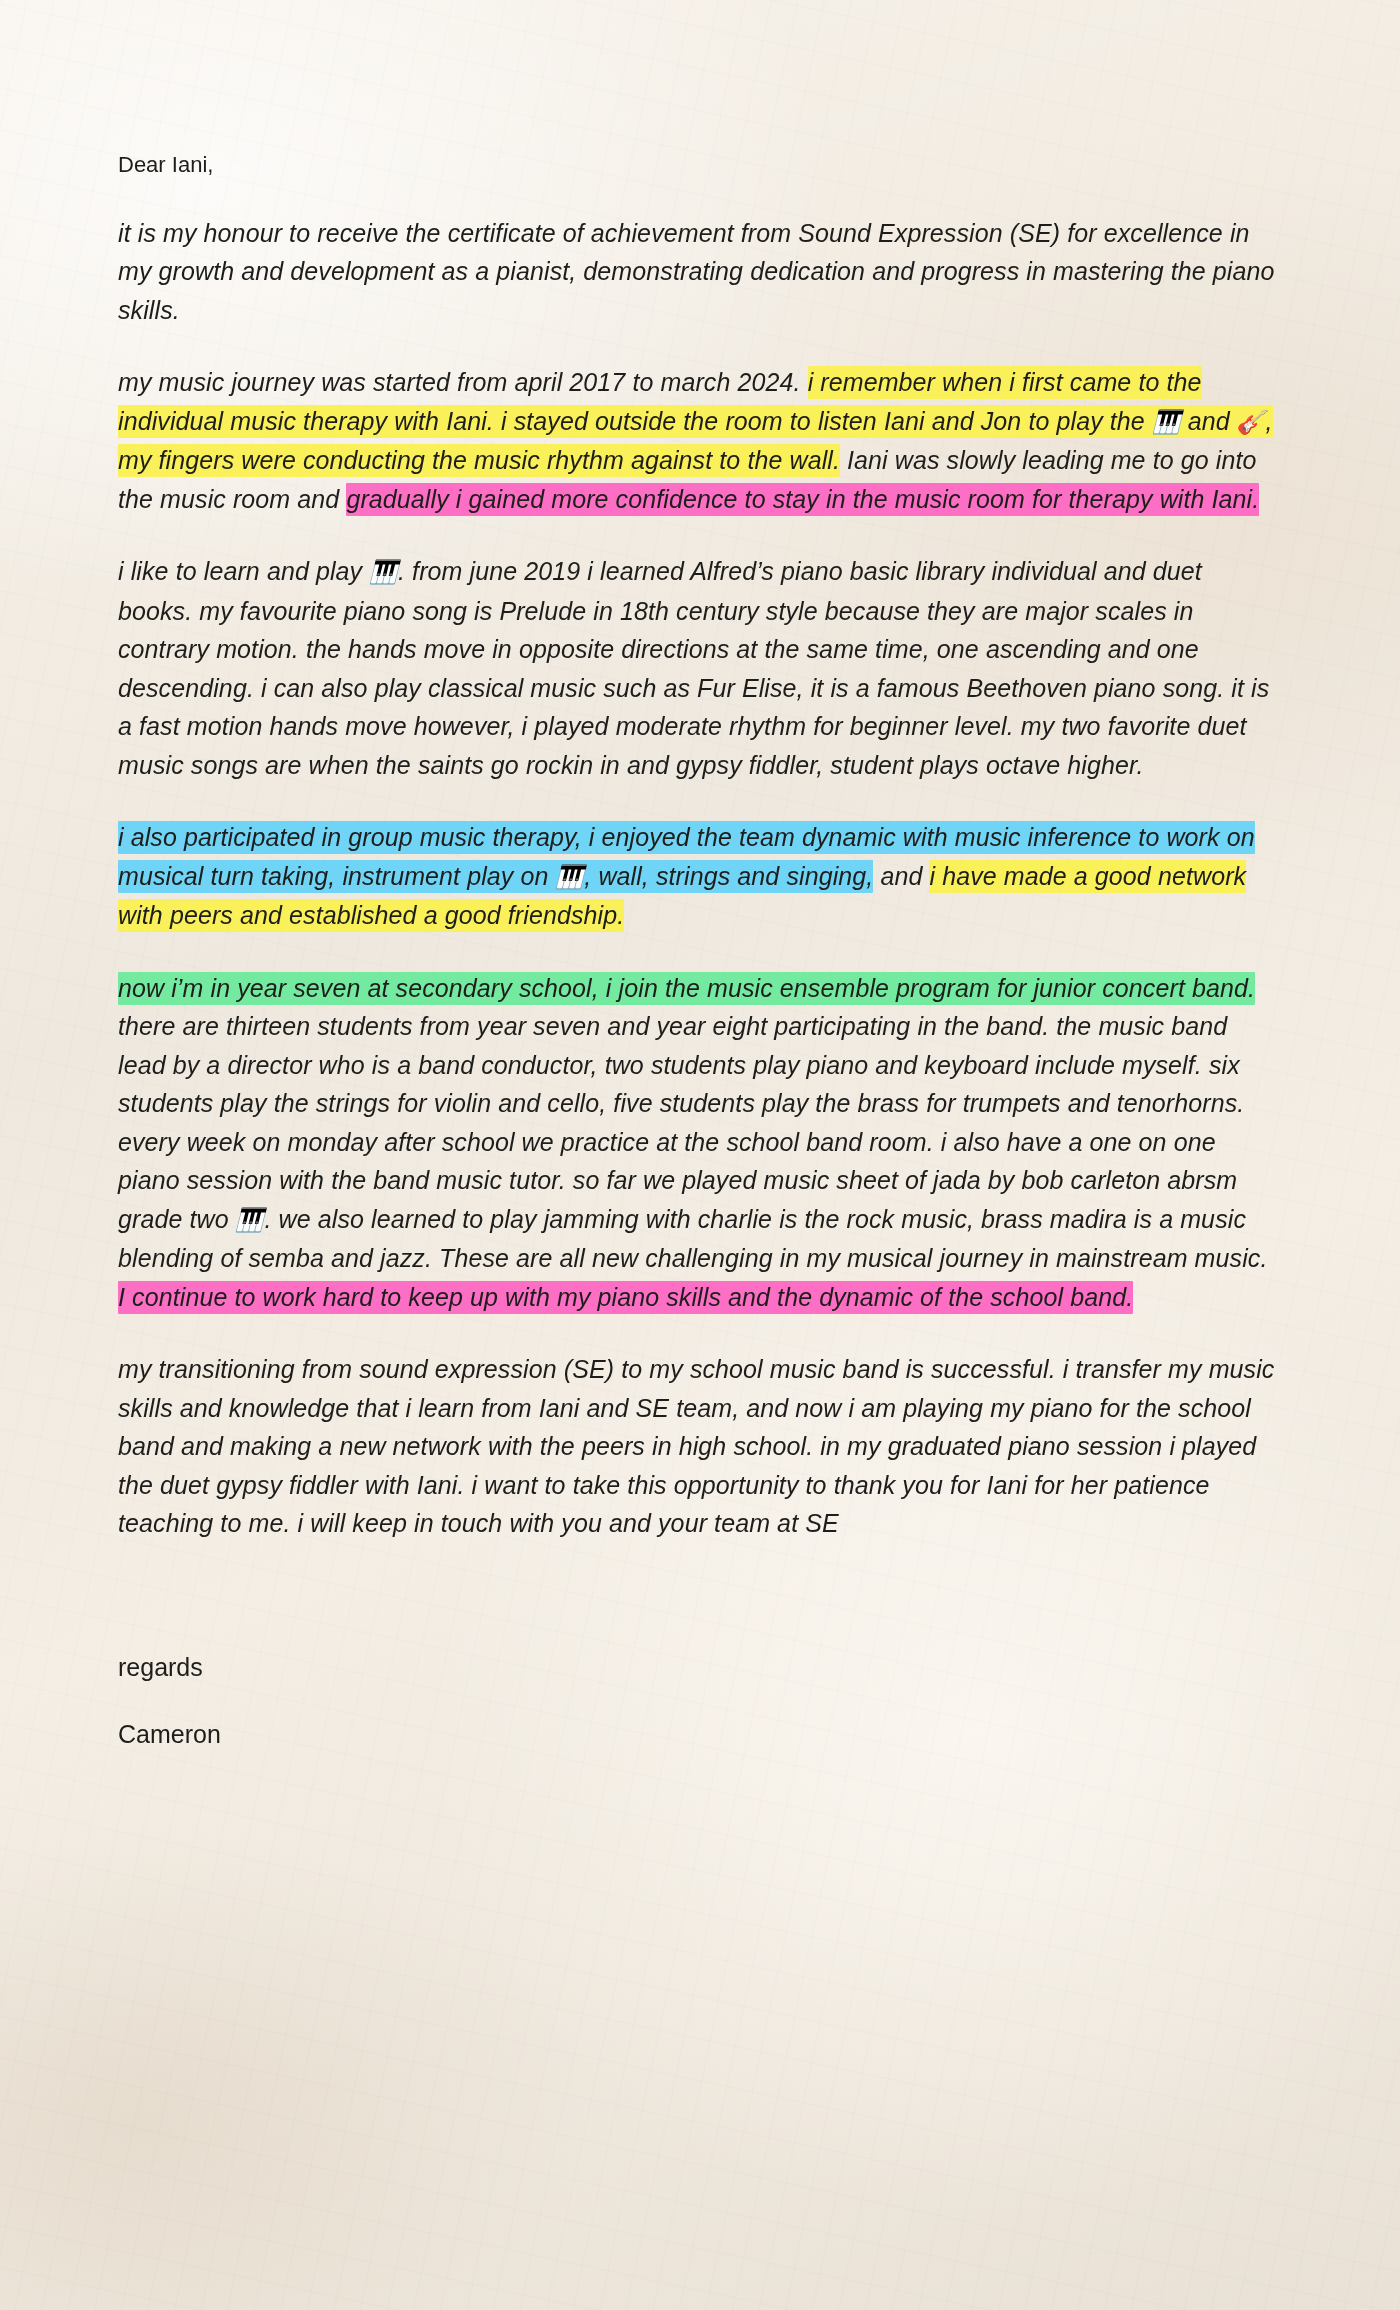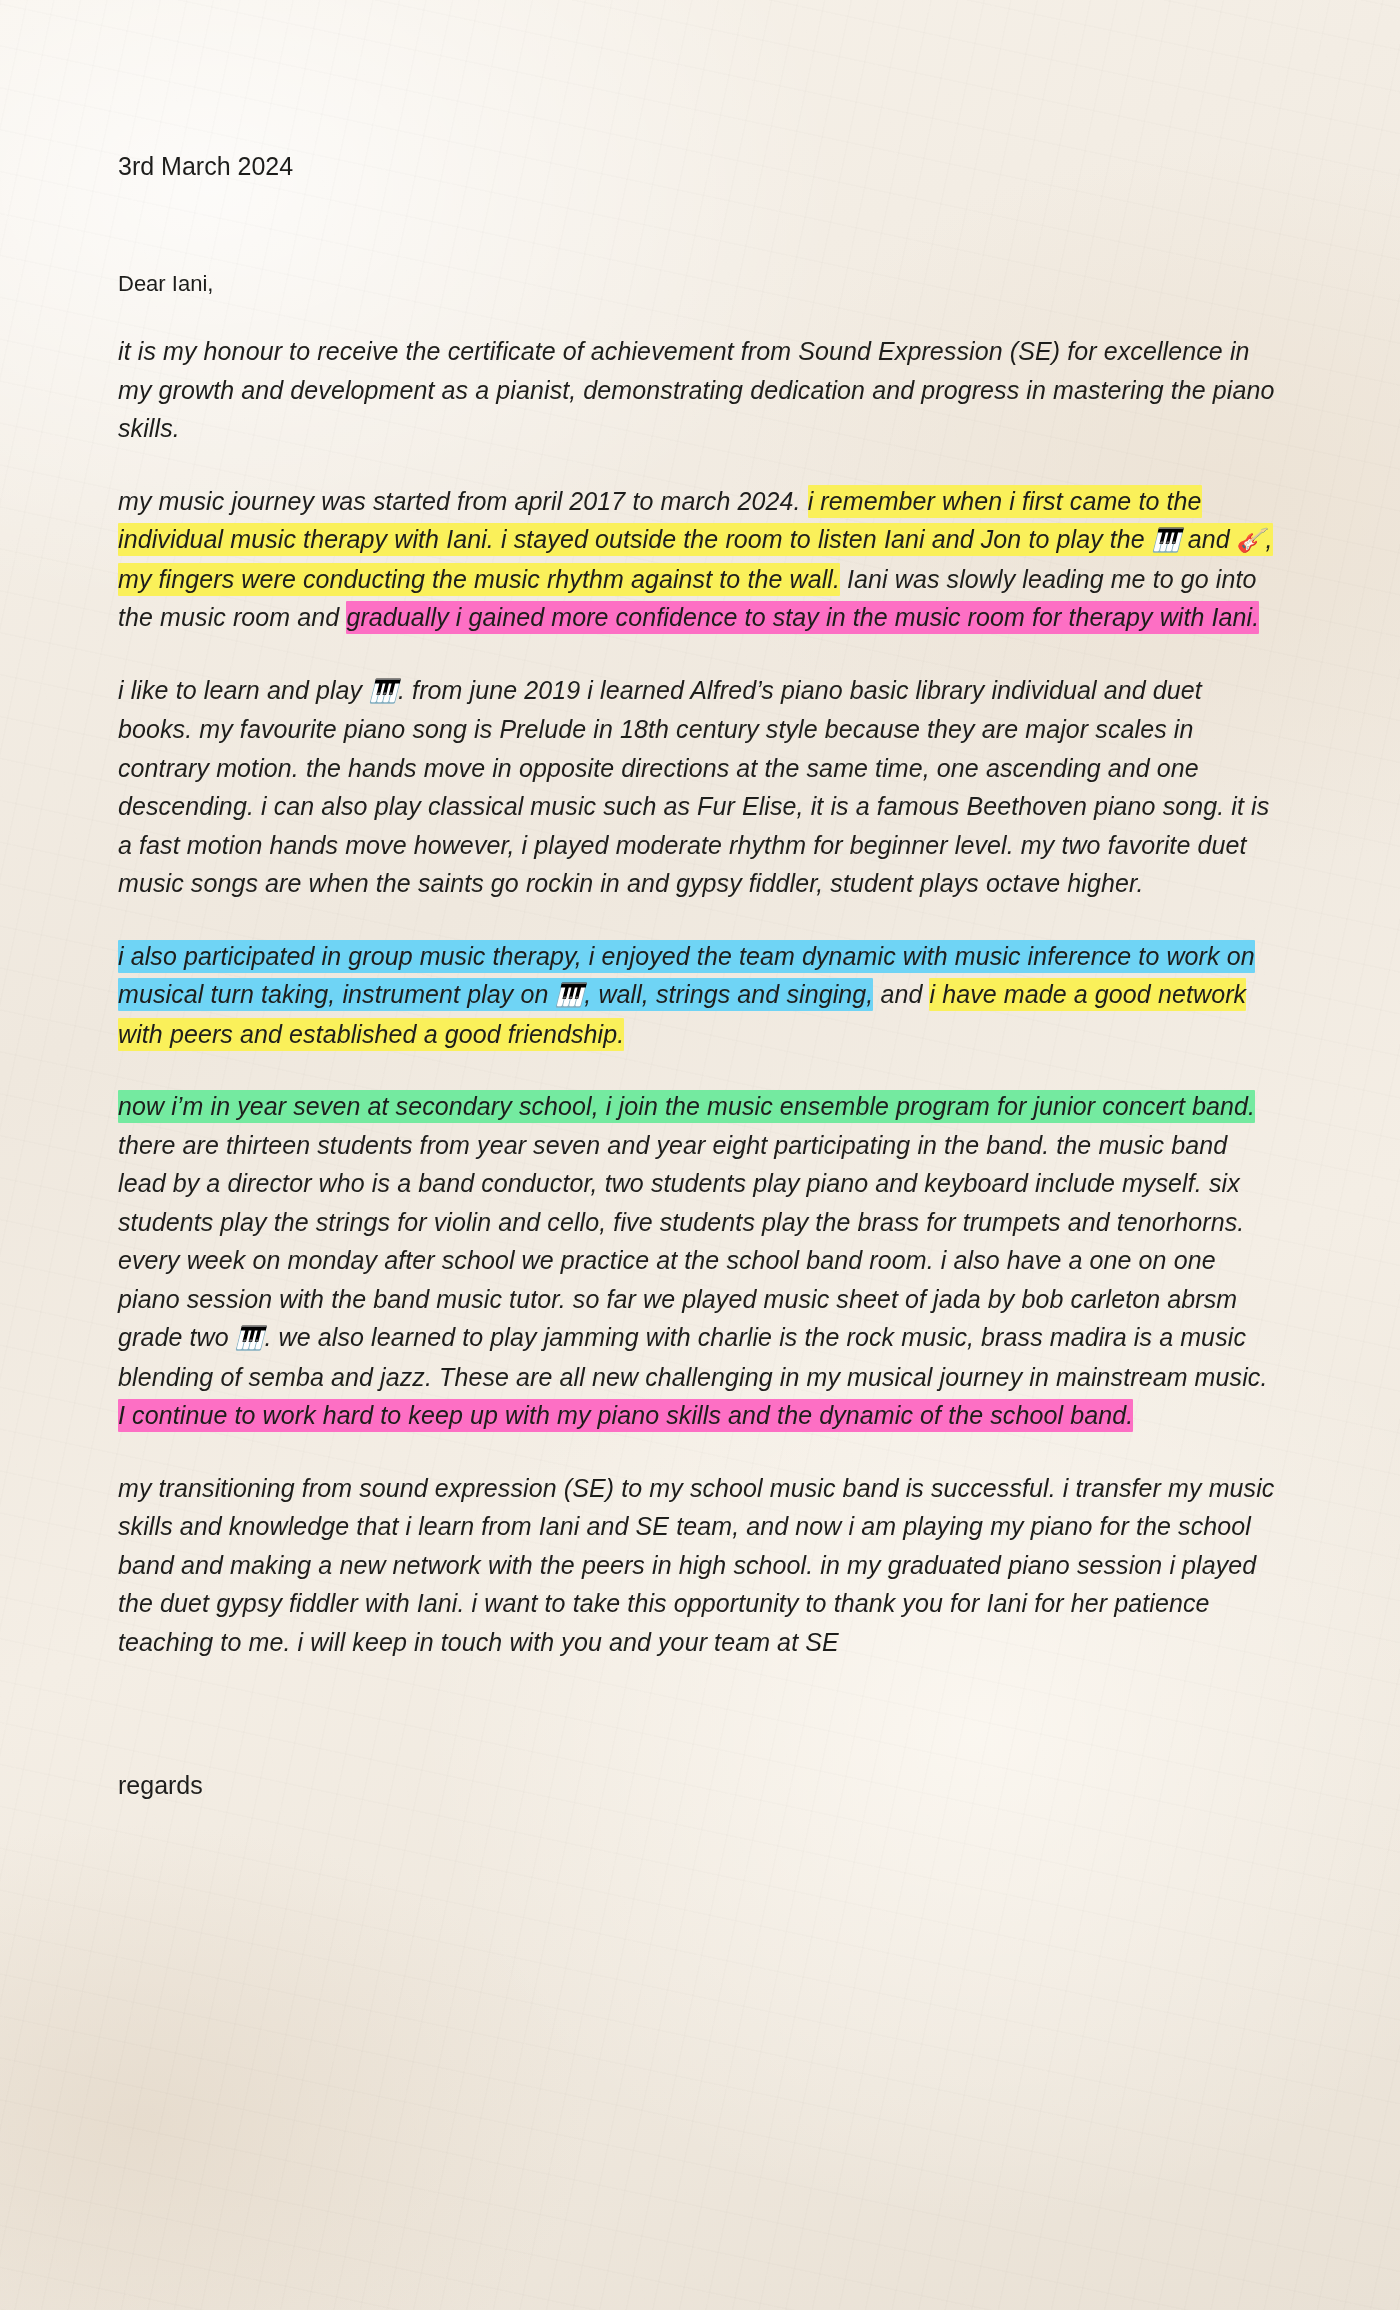--- a/index.html
+++ b/index.html
@@ -91,21 +91,20 @@
     font-family: "DejaVu Sans", sans-serif;
     font-size: 23px;
   }
 </style>
 </head>
 <body>
 
 <div class="paper">
   <div class="content">
 
-    <div class="date">3rd March 2024</div>
 
     <div class="salutation">Dear Iani,</div>
 
     <p class="para">it is my honour to receive the certificate of achievement from Sound Expression (SE) for excellence in my growth and development as a pianist, demonstrating dedication and progress in mastering the piano skills.</p>
 
     <p class="para">
       <span>my music journey was started from april 2017 to march 2024. </span><mark class="hl-yellow"><span>i remember when i first came to the individual music therapy with Iani. i stayed outside the room to listen Iani and Jon to play the </span><span class="emoji">🎹</span><span> and </span><span class="emoji">🎸</span><span>, my fingers were conducting the music rhythm against to the wall.</span></mark><span> Iani was slowly leading me to go into the music room and </span><mark class="hl-pink">gradually i gained more confidence to stay in the music room for therapy with Iani.</mark>
     </p>
 
     <p class="para">
@@ -118,15 +117,16 @@
 
     <p class="para">
       <mark class="hl-green">now i’m in year seven at secondary school, i join the music ensemble program for junior concert band.</mark><span> there are thirteen students from year seven and year eight participating in the band. the music band lead by a director who is a band conductor, two students play piano and keyboard include myself. six students play the strings for violin and cello, five students play the brass for trumpets and tenorhorns. every week on monday after school we practice at the school band room. i also have a one on one piano session with the band music tutor. so far we played music sheet of jada by bob carleton abrsm grade two </span><span class="emoji">🎹</span><span>. we also learned to play jamming with charlie is the rock music, brass madira is a music blending of semba and jazz. These are all new challenging in my musical journey in mainstream music. </span><mark class="hl-pink">I continue to work hard to keep up with my piano skills and the dynamic of the school band.</mark>
     </p>
 
     <p class="para">my transitioning from sound expression (SE) to my school music band is successful. i transfer my music skills and knowledge that i learn from Iani and SE team, and now i am playing my piano for the school band and making a new network with the peers in high school. in my graduated piano session i played the duet gypsy fiddler with Iani. i want to take this opportunity to thank you for Iani for her patience teaching to me. i will keep in touch with you and your team at SE</p>
 
     <div class="sig-space"></div>
 
     <div class="regards">regards</div>
+    <div class="signature">Cameron</div>
 
   </div>
 </div>
 
 </body></html>

